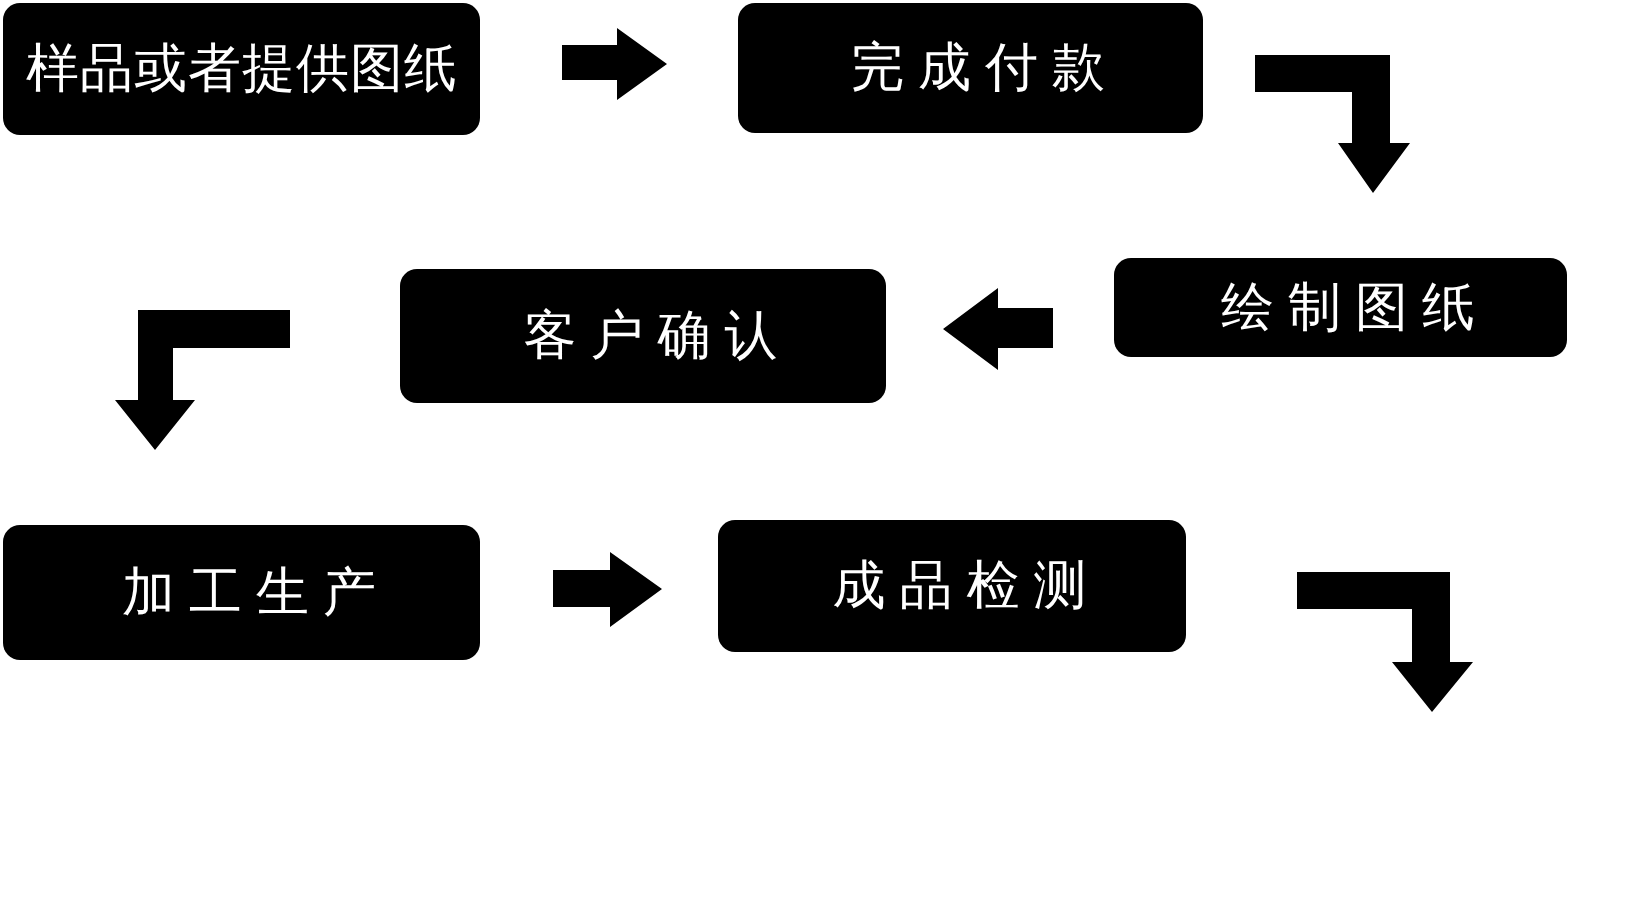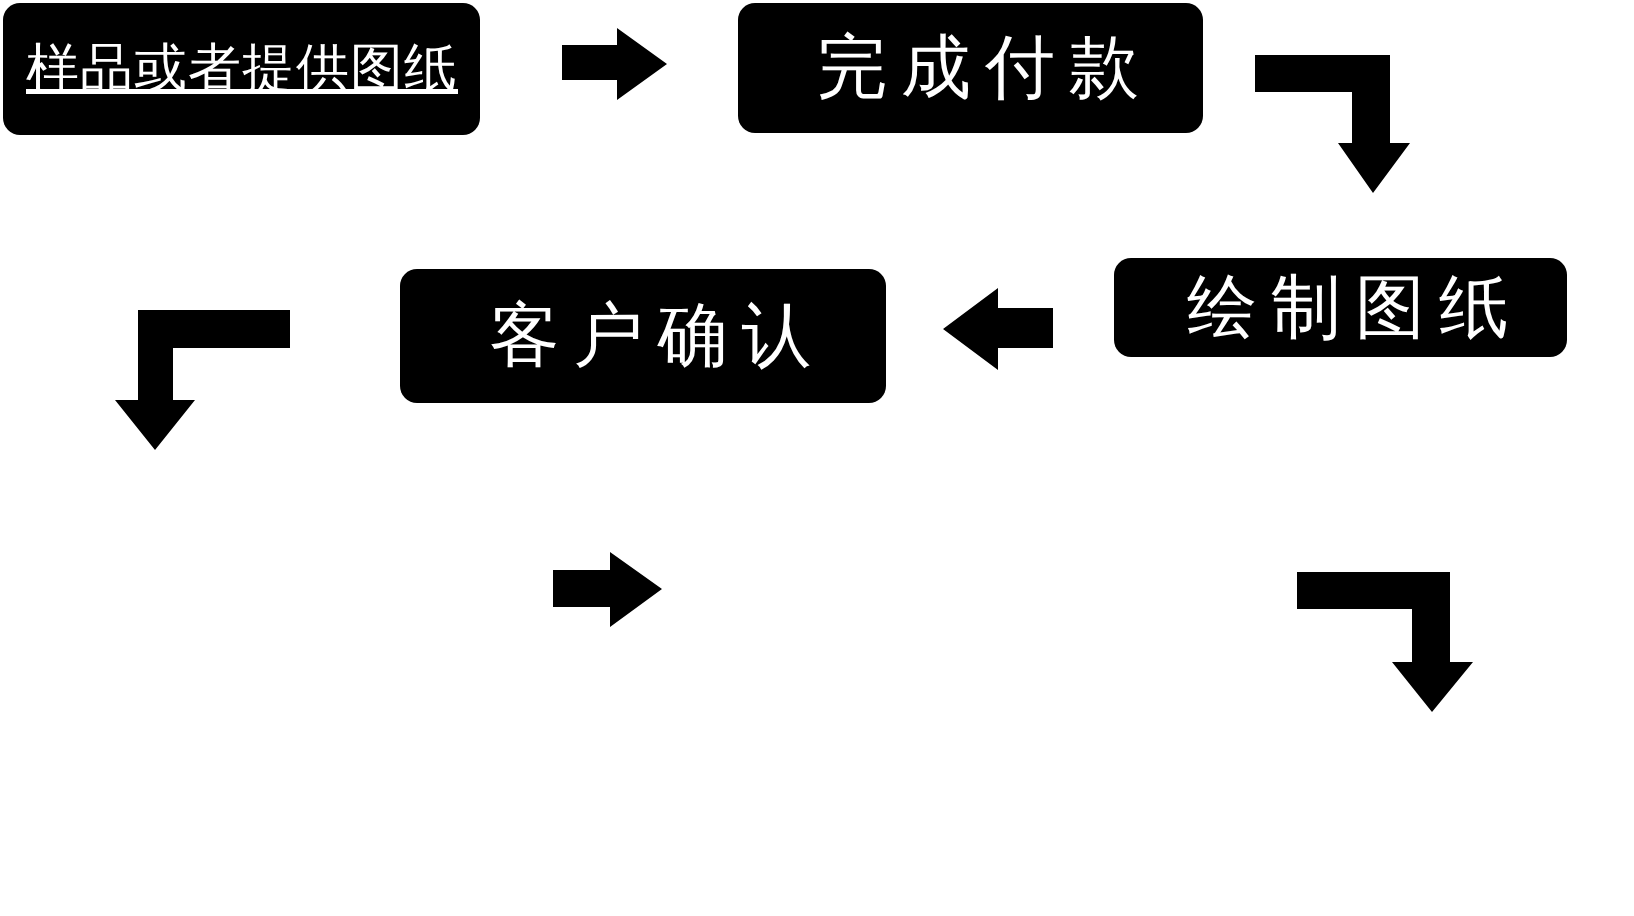--- a/index.html
+++ b/index.html
@@ -21,23 +21,23 @@
     color: var(--node-text, #ffffff);
     border-radius: 17px;
     display: flex;
     align-items: center;
     justify-content: center;
     font-weight: 500;
     white-space: nowrap;
     box-sizing: border-box;
   }
   
-  .node.spread { font-size: 70px; letter-spacing: 14px; text-indent: 14px; padding-left: 15px; }
+  .node.spread { font-size: 53px; letter-spacing: 14px; text-indent: 14px; padding-left: 15px; }
   
-  .node.tight  { font-size: 53px; letter-spacing: 1px;  text-indent: 1px; text-decoration: underline;  }
+  .node.tight  { font-size: 53px; letter-spacing: 1px;  text-indent: 1px;  }
 
   .node-1 { left: 3px;    top: 3px;   width: 477px; height: 132px; }
   .node-2 { left: 738px;  top: 3px;   width: 465px; height: 130px; }
   .node-3 { left: 1102px; top: 258px; width: 453px; height: 99px; margin-left: 12px; }
   .node-4 { left: 400px;  top: 258px; width: 486px; height: 134px; margin-top: 11px; }
   .node-5 { left: 3px;    top: 525px; width: 477px; height: 135px; }
   .node-6 { left: 718px;  top: 520px; width: 468px; height: 132px; }
   .node-7 { left: 1153px; top: 780px; width: 479px; height: 125px; }
 
   .edge { position: absolute; }
@@ -81,27 +81,29 @@
   </div>
 
   <div class="node node-4 spread">客户确认</div>
 
   <div class="edge edge-4">
     <svg viewBox="0 0 175 140" preserveAspectRatio="none" aria-hidden="true">
       <path d="M175,0 H23 V90 H0 L40,140 L80,90 H58 V38 H175 Z"></path>
     </svg>
   </div>
 
+  <div class="node node-5 spread">加工生产</div>
 
   <div class="edge edge-5">
     <svg viewBox="0 0 109 75" preserveAspectRatio="none" aria-hidden="true">
       <path d="M0,18 H57 V0 L109,37 L57,75 V55 H0 Z"></path>
     </svg>
   </div>
 
+  <div class="node node-6 spread">成品检测</div>
 
   <div class="edge edge-6">
     <svg viewBox="0 0 176 140" preserveAspectRatio="none" aria-hidden="true">
       <path d="M0,0 H153 V90 H176 L135,140 L95,90 H115 V37 H0 Z"></path>
     </svg>
   </div>
 
 
 </div>
 

